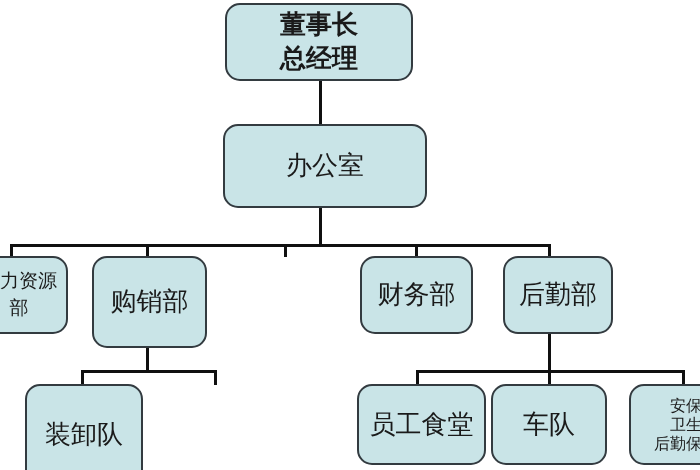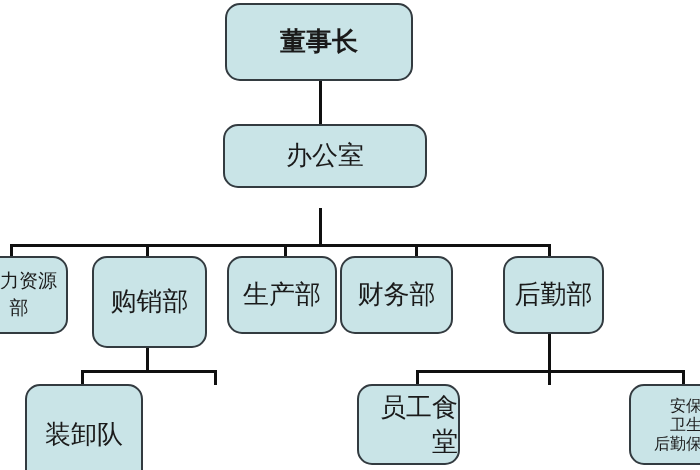--- a/index.html
+++ b/index.html
@@ -13,21 +13,21 @@
     font-family: "Liberation Serif", serif;
   }
   .stage { position: absolute; inset: 0; }
   .node {
     position: absolute;
     background: var(--node-fill, #c9e4e7);
     border: 2px solid var(--node-border, #333b40);
     border-radius: 15px;
     display: flex; flex-direction: column;
     align-items: center; justify-content: center;
-    text-align: right;
+    text-align: left;
     font-size: 26px; line-height: 1.3;
   }
   .node--bold { font-weight: bold; }
   .node--sm { font-size: 19px; line-height: 1.4; }
   .node--xs { font-size: 16px; line-height: 1.2; }
   .conn { position: absolute; background: var(--connector, #101010); }
 </style>
 </head>
 <body>
 
@@ -46,48 +46,49 @@
   <div class="conn" style="left:81px;top:370px;width:3px;height:15px"></div>
   <div class="conn" style="left:214px;top:370px;width:3px;height:15px"></div>
   <div class="conn" style="left:548px;top:333px;width:3px;height:40px"></div>
   <div class="conn" style="left:416px;top:370px;width:269px;height:3px"></div>
   <div class="conn" style="left:416px;top:370px;width:3px;height:15px"></div>
   <div class="conn" style="left:548px;top:370px;width:3px;height:15px"></div>
   <div class="conn" style="left:682px;top:370px;width:3px;height:15px"></div>
 
   <div class="node node--bold" style="left:225px;top:3px;width:188px;height:78px">
     <span>董事长</span>
+    <span>总经理</span>
   </div>
 
-  <div class="node" style="left:223px;top:124px;width:204px;height:64px">
+  <div class="node" style="left:223px;top:124px;width:204px;height:84px">
     <span>办公室</span>
   </div>
 
   <div class="node node--sm" style="left:-30px;top:256px;width:98px;height:78px">
     <span>人力资源</span>
     <span>部</span>
   </div>
   <div class="node" style="left:92px;top:256px;width:115px;height:92px">
     <span>购销部</span>
   </div>
-  <div class="node" style="left:227px;top:256px;width:110px;height:78px">
-    <span>生产部</span>
-  </div>
-  <div class="node" style="left:340px;top:256px;width:113px;height:78px">
+  <div class="node" style="left:360px;top:256px;width:113px;height:78px">
     <span>财务部</span>
   </div>
-  <div class="node" style="left:503px;top:256px;width:101px;height:78px">
+  <div class="node" style="left:503px;top:256px;width:110px;height:78px">
     <span>后勤部</span>
   </div>
 
   <div class="node" style="left:25px;top:384px;width:118px;height:102px">
     <span>装卸队</span>
   </div>
-  <div class="node" style="left:357px;top:384px;width:103px;height:81px">
+  <div class="node" style="left:357px;top:384px;width:129px;height:81px">
     <span>员工食堂</span>
+  </div>
+  <div class="node" style="left:491px;top:384px;width:116px;height:81px">
+    <span>车队</span>
   </div>
   <div class="node node--xs" style="left:629px;top:384px;width:114px;height:81px">
     <span>安保</span>
     <span>卫生</span>
     <span>后勤保障</span>
   </div>
 
 </div>
 
 </body></html>

